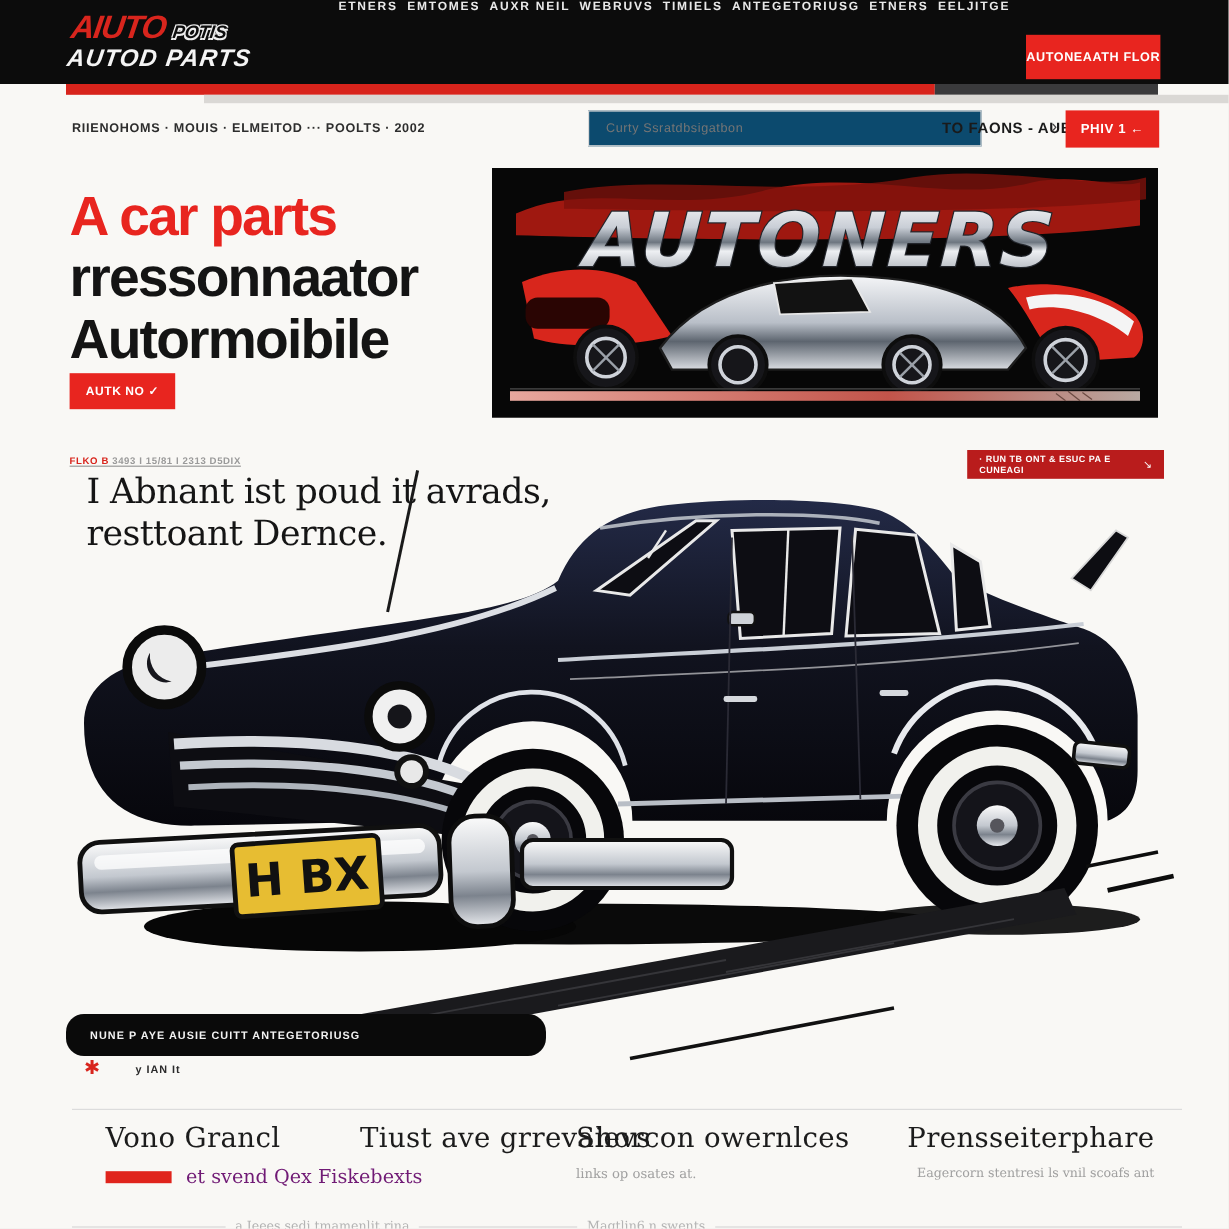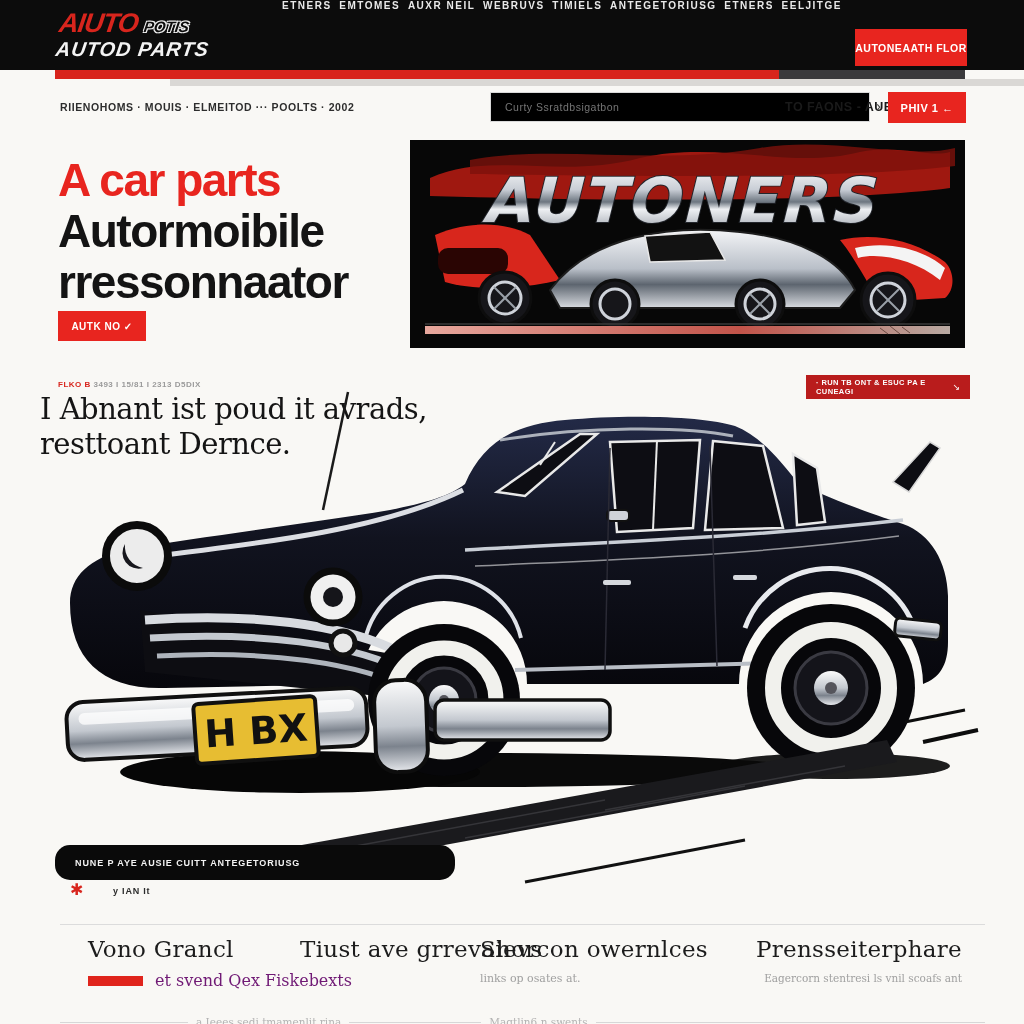--- a/index.html
+++ b/index.html
@@ -16,38 +16,38 @@
   .nav{position:absolute;left:282px;top:0;width:560px;height:90px;display:flex;justify-content:space-between;}
   .nav-item{color:#e9e9e9;font-size:10px;font-weight:bold;letter-spacing:1.5px;cursor:pointer;white-space:nowrap;}
   .header-cta{position:absolute;left:855px;top:29px;width:112px;height:37px;background:#e8251f;color:#fff;
     font-size:10.5px;font-weight:bold;letter-spacing:.5px;display:flex;align-items:center;justify-content:center;cursor:pointer;}
   .stripe-red{position:absolute;left:55px;top:70px;width:724px;height:9px;background:#d8241c;}
   .stripe-dark{position:absolute;left:779px;top:70px;width:186px;height:9px;background:#3a3a3c;}
   .stripe-gray{position:absolute;left:170px;top:79px;width:854px;height:7px;background:#dad8d5;}
 
   
   .breadcrumb{position:absolute;left:60px;top:101px;font-size:10.5px;font-weight:bold;color:#2d2d2d;letter-spacing:.6px;}
-  .search{position:absolute;left:490px;top:92px;width:380px;height:30px;border:1px solid #d9d9d9;background:#000000;
+  .search{position:absolute;left:490px;top:92px;width:328px;height:30px;border:1px solid #d9d9d9;background:#0c4a6e;
     font-size:10.5px;color:#999;padding:0 14px;box-sizing:border-box;font-family:"Liberation Sans",sans-serif;letter-spacing:.5px;}
   .toolbar-link{position:absolute;left:785px;top:100px;font-size:12.5px;font-weight:bold;color:#1a1a1a;letter-spacing:.5px;cursor:pointer;}
   .toolbar-chevron{position:absolute;left:876px;top:97px;font-size:15px;color:#444;cursor:pointer;}
   .toolbar-cta{position:absolute;left:888px;top:92px;width:78px;height:31px;background:#e8251f;color:#fff;
     font-size:11px;font-weight:bold;display:flex;align-items:center;justify-content:center;cursor:pointer;letter-spacing:.5px;}
 
   
   .hero-title{position:absolute;left:58px;top:155px;font-size:46px;line-height:51px;font-weight:bold;letter-spacing:-1.5px;color:#141414;}
   .hero-title .red{color:#e8251f;}
   .hero-cta{position:absolute;left:58px;top:311px;width:88px;height:30px;background:#e8251f;color:#fff;
     font-size:10px;font-weight:bold;letter-spacing:.5px;display:flex;align-items:center;justify-content:center;cursor:pointer;}
   .banner{position:absolute;left:410px;top:140px;width:555px;height:208px;background:#050505;}
 
   
-  .feature-meta{position:absolute;left:58px;top:380px;font-size:8px;letter-spacing:.5px;color:#9a9a9a;font-weight:bold;}
+  .feature-meta{position:absolute;left:58px;top:380px;font-size:8px;letter-spacing:.5px;color:#9a9a9a;font-weight:bold;text-decoration:underline;}
   .feature-meta .red{color:#d8251d;}
-  .feature-heading{position:absolute;left:40px;top:392px;font-family:"DejaVu Serif","Liberation Serif",serif;
+  .feature-heading{position:absolute;left:72px;top:392px;font-family:"DejaVu Serif","Liberation Serif",serif;
     font-size:29px;line-height:35px;color:#151515;letter-spacing:-.5px;}
   .feature-cta{position:absolute;left:806px;top:375px;width:164px;height:24px;background:#b91c1c;color:#fdfdfd;
     display:flex;align-items:center;justify-content:space-between;padding:0 10px;box-sizing:border-box;cursor:pointer;}
   .feature-cta .lbl{font-size:7.5px;font-weight:bold;letter-spacing:.4px;}
   .feature-cta .arr{font-size:9px;}
 
   .car-wrap{position:absolute;left:45px;top:370px;width:935px;height:518px;}
 
   .ribbon{position:absolute;left:55px;top:845px;width:400px;height:35px;background:#0a0a0a;display:flex;align-items:center;border-radius:15px;}
   .ribbon span{font-size:9px;font-weight:bold;color:#f2f2f2;letter-spacing:.9px;padding-left:20px;}
@@ -101,22 +101,22 @@
   <div class="stripe-gray"></div>
 
   <div class="breadcrumb">RIIENOHOMS  ·  MOUIS  ·  ELMEITOD ··· POOLTS  ·  2002</div>
   <input class="search" type="text" placeholder="Curty Ssratdbsigatbon" style="">
   <div class="toolbar-link">TO FAONS - AUEB</div>
   <div class="toolbar-chevron">›</div>
   <div class="toolbar-cta">PHIV 1 ←</div>
 
   <div class="hero-title">
     <div class="red">A car parts</div>
+    <div>rressonnaator</div>
     <div>Autormoibile</div>
-    <div>rressonnaator</div>
   </div>
   <div class="hero-cta">AUTK NO ✓</div>
 
   <div class="banner">
     <svg width="555" height="208" viewBox="0 0 555 208">
       <defs>
         <linearGradient id="chrome1" x1="0" y1="0" x2="0" y2="1">
           <stop offset="0" stop-color="#fdfdfd"></stop>
             <stop offset="0.35" stop-color="#c9ced6"></stop>
           <stop offset="0.52" stop-color="#6d7680"></stop>

